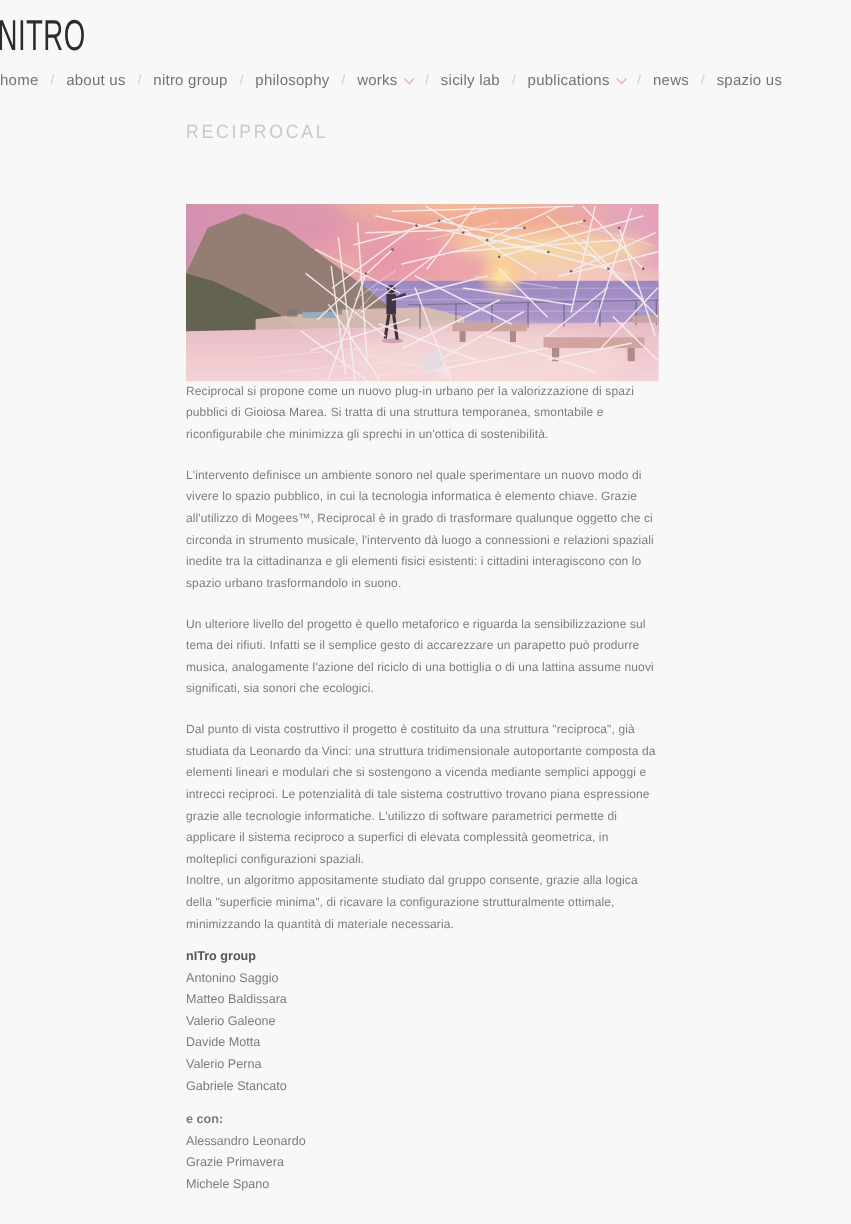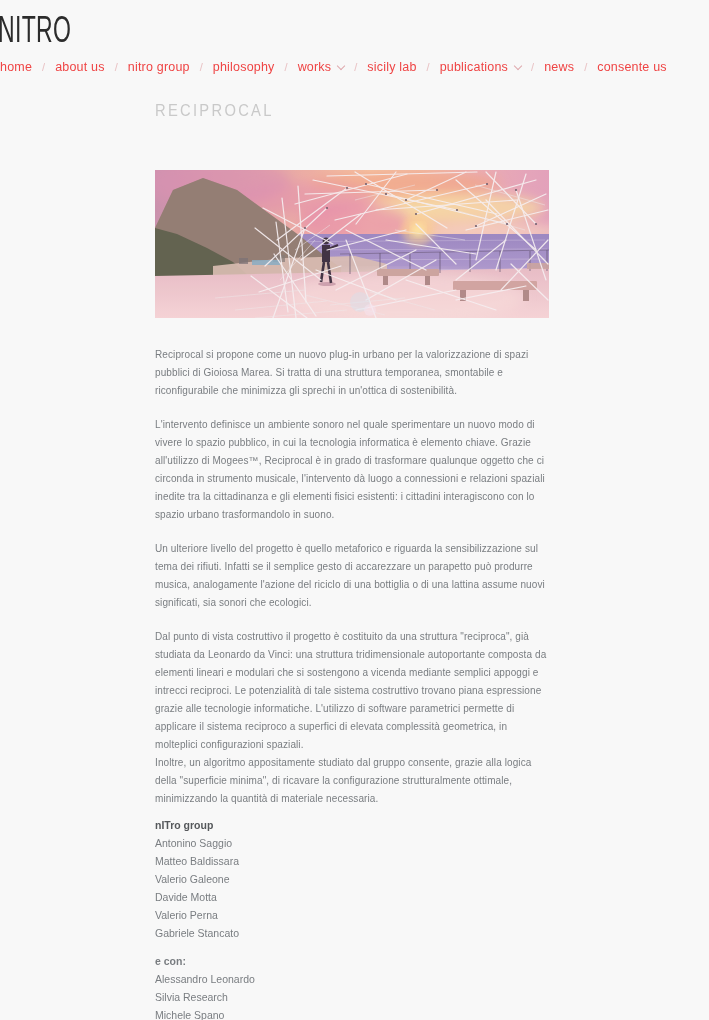--- a/index.html
+++ b/index.html
@@ -19,38 +19,38 @@
     white-space:nowrap;
   }
   .tagline{
     margin-top:3px;margin-left:0;
     font-size:8.5px;color:#b7b7b7;letter-spacing:.4px;
   }
   .nav{
     margin-top:13px;display:flex;align-items:center;
     font-size:12.5px;line-height:16px;white-space:nowrap;
   }
-  .nav-link{color:#ef4444;text-decoration:none;letter-spacing:.2px;}
+  .nav-link{color:#737373;text-decoration:none;letter-spacing:.2px;}
   .sep{color:#e9c2c4;margin:0 10px;font-size:11px;}
   .chev{
     display:inline-block;width:5px;height:5px;
     border-right:1.4px solid #dfa9ad;border-bottom:1.4px solid #dfa9ad;
     transform:rotate(45deg);margin-left:7px;vertical-align:2px;
   }
   
   .main{margin-left:155px;width:480px;}
   .page-title{
     margin:28px 0 0 0;font-size:16px;line-height:16px;font-weight:400;
     color:#c9c9c9;letter-spacing:2.5px;
     transform:scaleX(.92);transform-origin:left;
     white-space:nowrap;
   }
   .hero{margin:51px 0 0 0;width:394px;height:148px;overflow:hidden;}
   .hero svg{display:block;}
-  .body-text{margin-top:28px;width:480px;}
+  .body-text{margin-top:0;width:480px;}
   .para{
     margin:16px 0 0 0;white-space:pre-line;
     font-size:10px;line-height:18px;color:#797d81;letter-spacing:.1px;
   }
   .para:first-child{margin-top:0;}
   .team{margin-top:8px;}
   .collab{margin-top:10px;}
   .team-heading,.collab-heading{
     font-size:10.5px;line-height:18px;font-weight:700;color:#55585b;
   }
@@ -73,21 +73,21 @@
     <a class="nav-link" href="#">philosophy</a>
     <span class="sep">/</span>
     <a class="nav-link" href="#"><span>works</span><span class="chev"></span></a>
     <span class="sep">/</span>
     <a class="nav-link" href="#">sicily lab</a>
     <span class="sep">/</span>
     <a class="nav-link" href="#"><span>publications</span><span class="chev"></span></a>
     <span class="sep">/</span>
     <a class="nav-link" href="#">news</a>
     <span class="sep">/</span>
-    <a class="nav-link" href="#">consente us</a>
+    <a class="nav-link" href="#">spazio us</a>
   </nav>
 </header>
 
 <main class="main">
   <h1 class="page-title">RECIPROCAL</h1>
 
   <figure class="hero" aria-label="Rendering of the Reciprocal lattice structure on the Gioiosa Marea seafront terrace at sunset">
     <svg width="394" height="148" viewBox="0 0 394 148" xmlns="http://www.w3.org/2000/svg">
       <defs>
         <linearGradient id="sky" x1="0" y1="0" x2="1" y2="0">
@@ -290,16 +290,16 @@
     <div class="person">Matteo Baldissara</div>
     <div class="person">Valerio Galeone</div>
     <div class="person">Davide Motta</div>
     <div class="person">Valerio Perna</div>
     <div class="person">Gabriele Stancato</div>
   </section>
 
   <section class="collab">
     <div class="collab-heading">e con:</div>
     <div class="person">Alessandro Leonardo</div>
-    <div class="person">Silvia Research</div>
+    <div class="person">Grazie Primavera</div>
     <div class="person">Michele Spano</div>
   </section>
 </main>
 
 </body></html>

